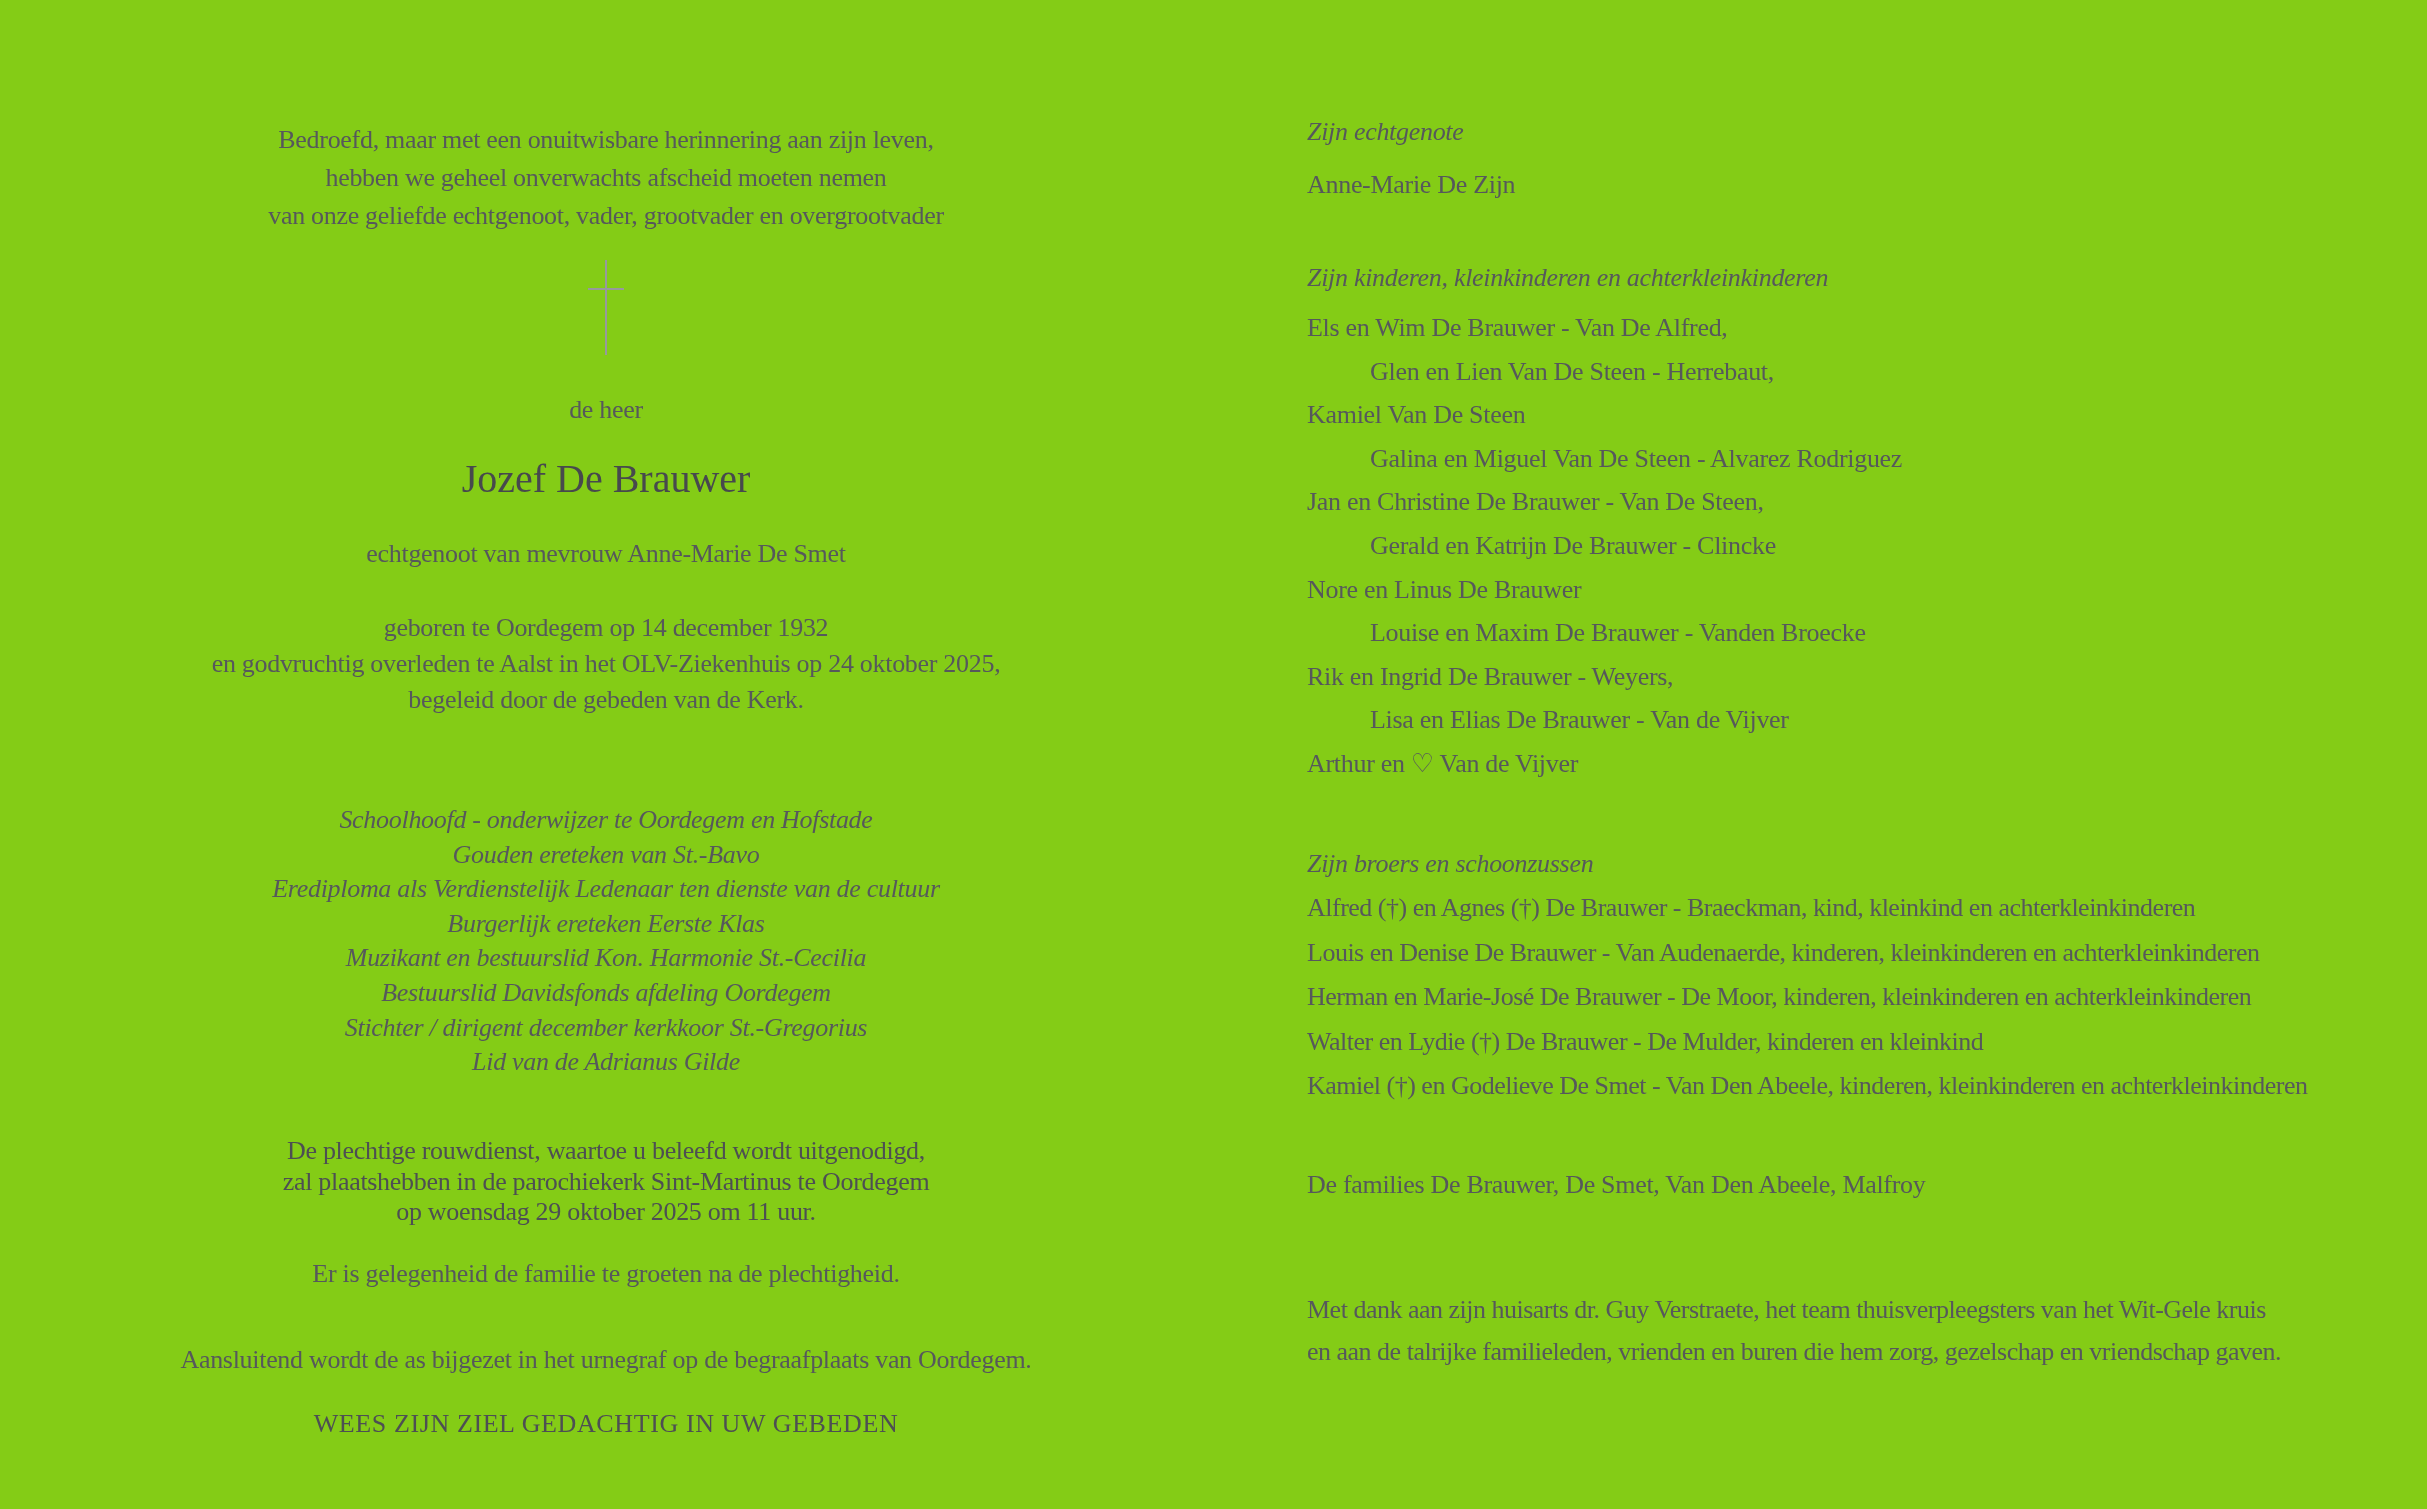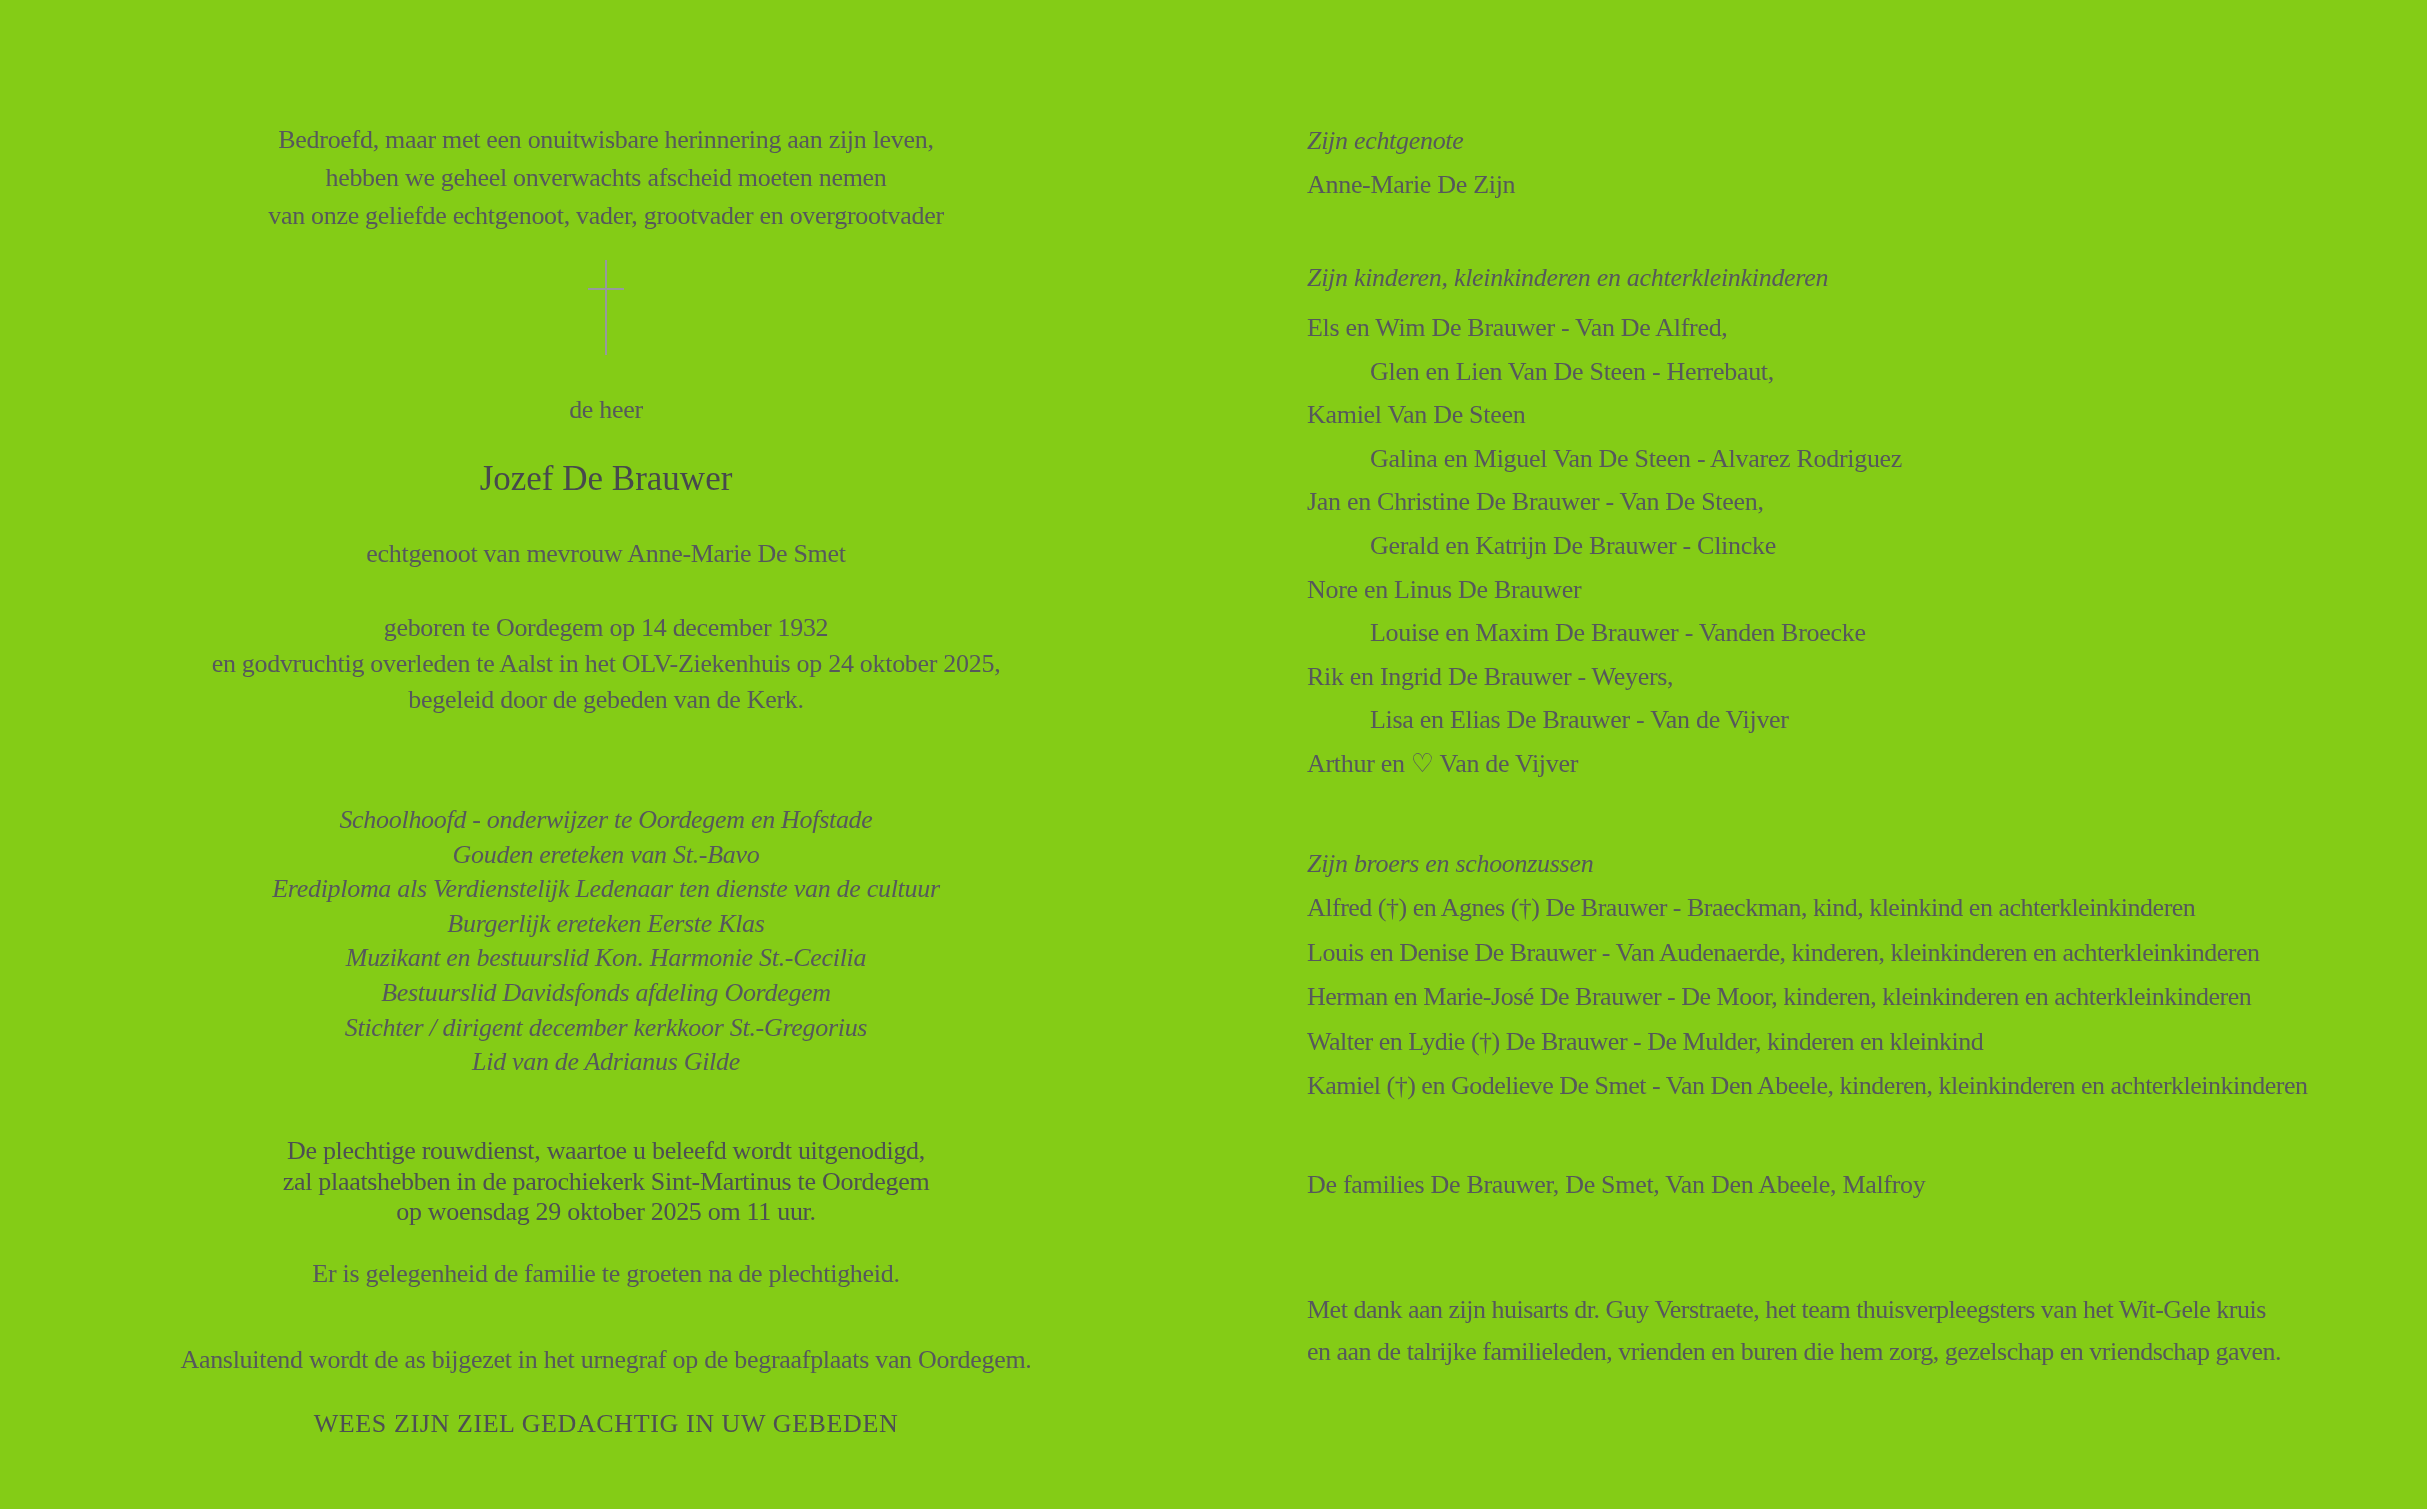--- a/index.html
+++ b/index.html
@@ -11,36 +11,36 @@
   }
   .blk { position:absolute; line-height:27px; }
   .left  { left:91px;  width:1030px; text-align:center; }
   .right { left:1307px; width:1115px; text-align:left; }
   .row, .line { white-space:nowrap; }
   .italic { font-style:italic; }
 
   
   .intro     { top:121px;  line-height:38px; }
   .salute    { top:396px; }
-  .name      { top:452px;  font-size:35px; line-height:54px; color:#47494d; letter-spacing:0; }
+  .name      { top:452px;  font-size:40px; line-height:54px; color:#47494d; letter-spacing:0; }
   .spouseln  { top:540px; }
   .life      { top:610px;  line-height:36px; }
   .honors    { top:803px;  line-height:34.6px; }
   .service   { top:1136px; line-height:30.6px; color:#4d4f53; }
   .greeting  { top:1260px; }
   .interment { top:1346px; }
   .closing   { top:1410px; letter-spacing:0.6px; color:#4d4f53; }
 
   
   .cross { position:absolute; left:586px; top:260px; width:40px; height:95px; }
   .cross .v { position:absolute; left:19px; top:0;   width:2px;  height:95px; background:#97999d; }
   .cross .h { position:absolute; left:2px;  top:28px; width:36px; height:2px;  background:#97999d; }
 
   
-  .r-spouse-h  { top:127px; }
+  .r-spouse-h  { top:118px; }
   .r-spouse-n  { top:171px; }
   .r-child-h   { top:264px; }
   .r-children  { top:306px; line-height:43.6px; }
   .r-sib-h     { top:850px; }
   .r-siblings  { top:886px; line-height:44.6px; letter-spacing:-0.5px; }
   .r-families  { top:1171px; }
   .r-thanks    { top:1289px; line-height:42px; letter-spacing:-0.5px; }
 
   .indent-0 { margin-left:0; }
   .indent-1 { margin-left:63px; }

